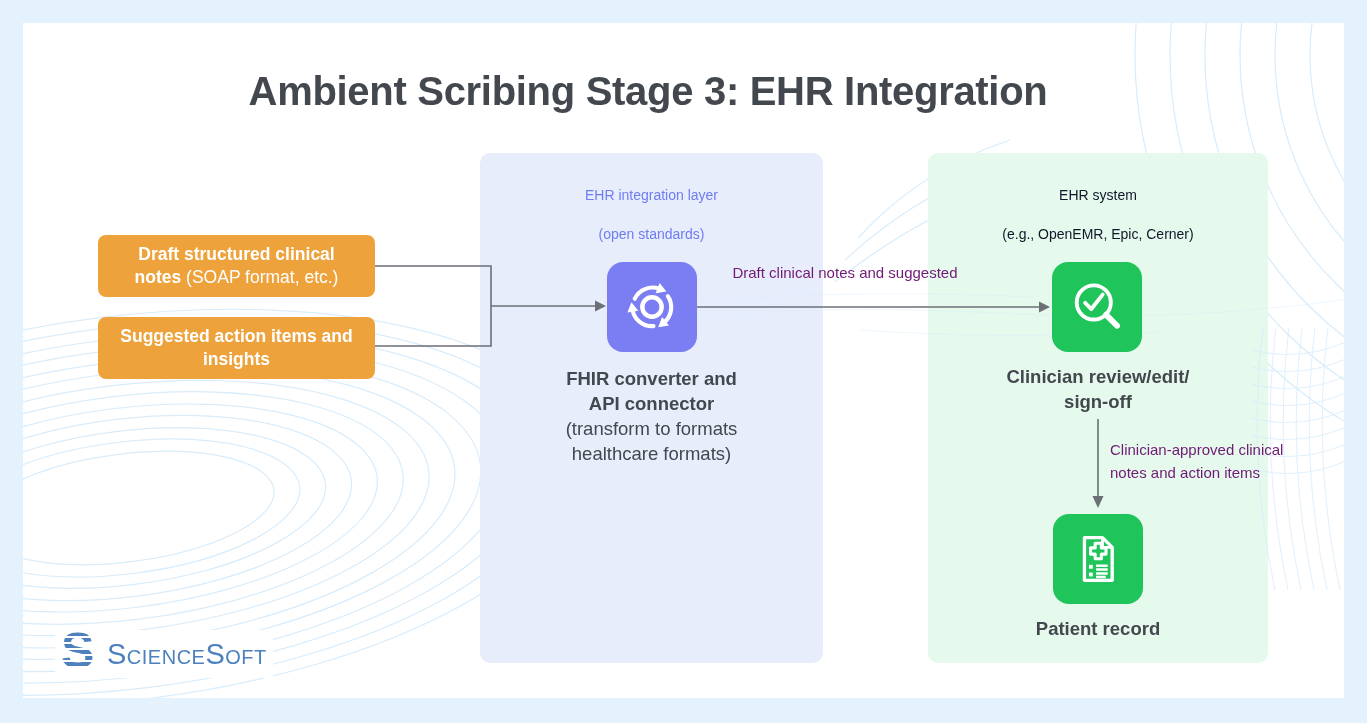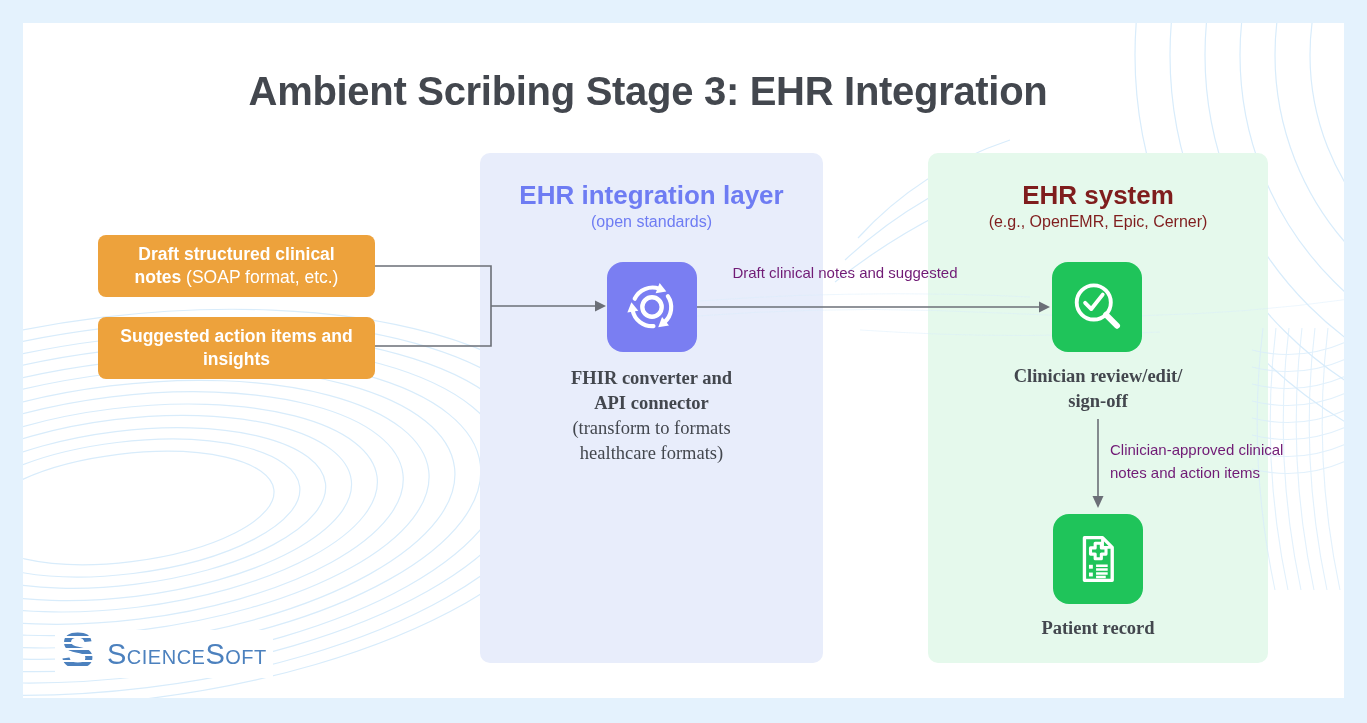--- a/index.html
+++ b/index.html
@@ -16,42 +16,42 @@
 
   .title{
     position:absolute;left:23px;top:68px;width:1250px;z-index:6;
     text-align:center;font-size:40px;line-height:46px;font-weight:700;
     letter-spacing:-0.3px;color:#43474E;
   }
 
   .panel{position:absolute;top:153px;height:510px;border-radius:10px;z-index:3;box-sizing:border-box;padding-top:29px;text-align:center;}
   .panel-integration{left:480px;width:343px;background:#E8EDFB;}
   .panel-ehr{left:928px;width:340px;background:#E5F9EC;}
-  .ph-main{font-size:26px;font-weight:700;line-height:27px;}
-  .ph-sub{font-size:16px;line-height:26px;}
+  .ph-main{font-size:14px;font-weight:400;line-height:27px;}
+  .ph-sub{font-size:14px;line-height:26px;margin-top:12px;}
   .purple-txt{color:#6E7CF3;}
-  .green-txt{color:#7f1d1d;}
+  .green-txt{color:#0f172a;}
 
   .obox{
     position:absolute;left:98px;width:277px;height:62px;z-index:6;
     background:#EDA23C;border-radius:8px;color:#fff;
     font-size:17.5px;line-height:23px;text-align:center;
     display:flex;align-items:center;justify-content:center;
     padding:14px 16px;box-sizing:border-box;
   }
   .obox1{top:235px;}
   .obox2{top:317px;}
   .bld{font-weight:700;}
 
   .tile{position:absolute;width:90px;height:90px;border-radius:16px;z-index:6;display:flex;align-items:center;justify-content:center;}
   .tile-fhir{left:607px;top:262px;background:#7A7EF2;}
   .tile-review{left:1052px;top:262px;background:#1FC45A;}
   .tile-record{left:1053px;top:514px;background:#1FC45A;}
 
-  .node-label{position:absolute;z-index:6;text-align:center;font-size:18.5px;line-height:25px;color:#43474E;font-family:Liberation Serif, serif;}
+  .node-label{position:absolute;z-index:6;text-align:center;font-size:18.5px;line-height:25px;color:#43474E;}
   .fhir-label{left:480px;top:366px;width:343px;}
   .review-label{left:928px;top:364px;width:340px;font-weight:700;}
   .record-label{left:928px;top:616px;width:340px;font-weight:700;}
 
   .flow-label{position:absolute;z-index:6;font-size:15px;color:#701a75;}
   .flow-label div{white-space:nowrap;}
   .flow-label-1{left:700px;top:262px;width:290px;text-align:center;line-height:21px;}
   .flow-label-2{left:1110px;top:438px;text-align:left;line-height:23px;}
 
   .logo{position:absolute;left:55px;top:630px;z-index:6;display:flex;align-items:center;background:#fff;padding:2px 6px;}

